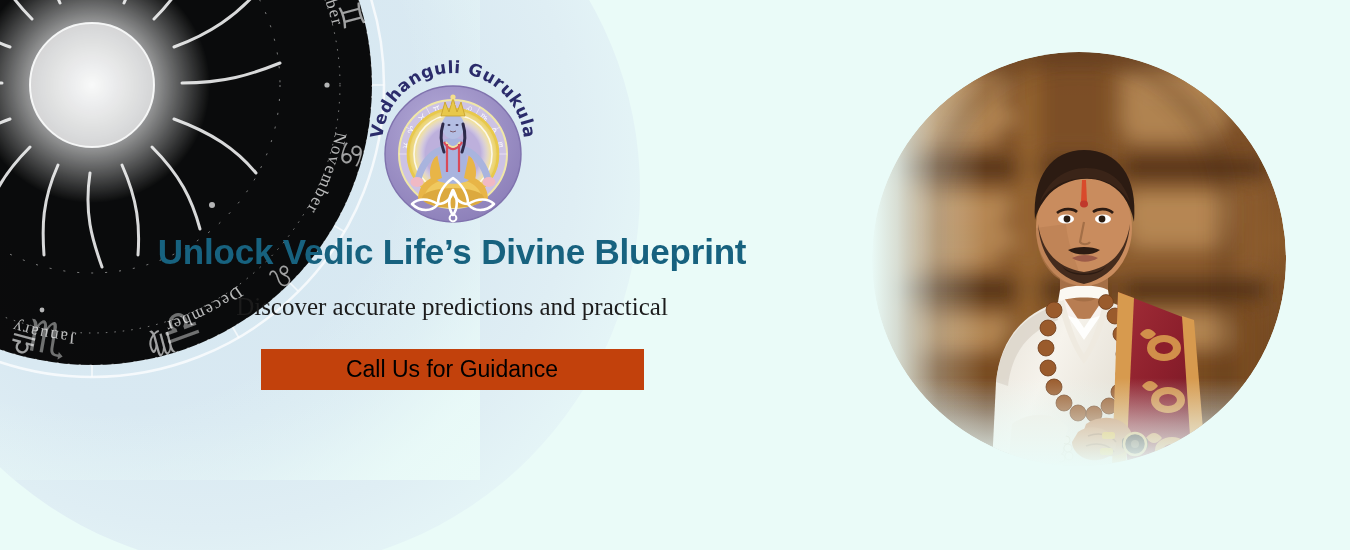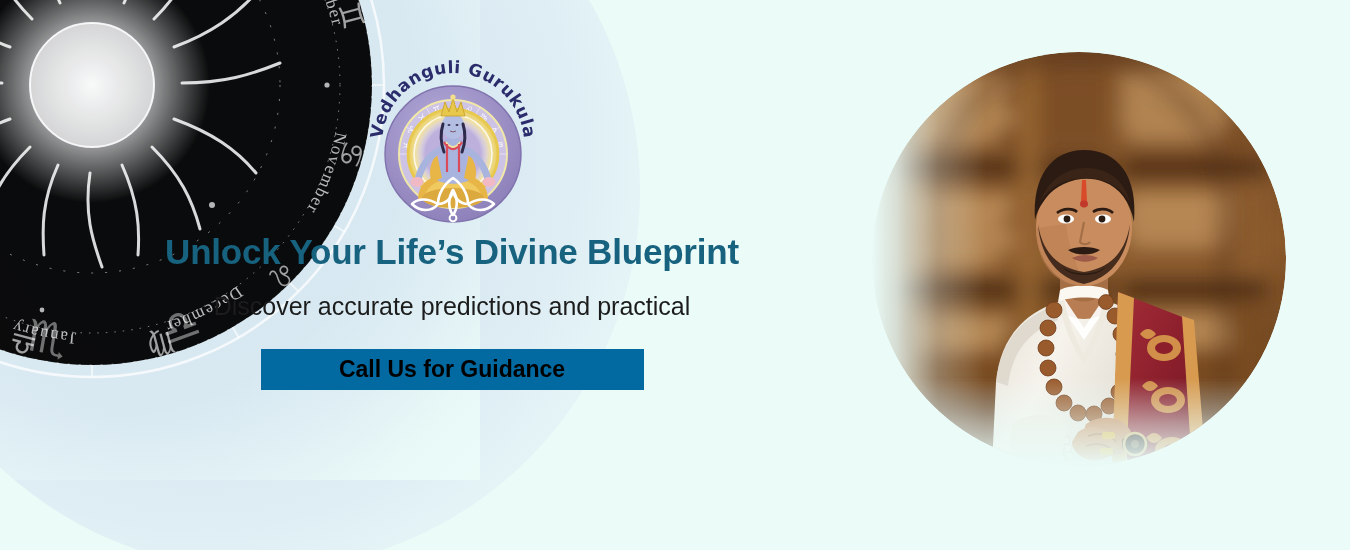--- a/index.html
+++ b/index.html
@@ -93,42 +93,42 @@
     font-family: "Liberation Sans", sans-serif;
     font-size: 35px;
     font-weight: bold;
     line-height: 1.12;
     letter-spacing: -0.2px;
     color: #17627f;
     white-space: nowrap;
   }
   .subhead {
     margin: 18px 0 0 0;
-    font-family: Liberation Sans, sans-serif;
+    font-family: Liberation Serif, serif;
     font-size: 25px;
     font-weight: normal;
     line-height: 1.42;
     color: #1c1c1c;
   }
   .cta-wrap {
     margin-top: 24px;
   }
   .cta-button {
     display: inline-block;
     box-sizing: border-box;
     width: 383px;
     height: 41px;
     line-height: 39px;
-    background: #0369a1;
+    background: #c2410c;
     color: #000000;
     border: 0;
     border-radius: 0;
     font-family: "Liberation Sans", sans-serif;
     font-size: 23px;
-    font-weight: bold;
+    font-weight: normal;
     text-align: center;
     cursor: pointer;
     padding: 0;
   }
 
   
   .portrait {
     position: absolute;
     left: 872px;
     top: 52px;
@@ -380,21 +380,21 @@
       </g>
       <circle cx="85" cy="160" r="3.4" fill="none" stroke="#ffffff" stroke-width="2"></circle>
 
       <text font-family="DejaVu Sans, sans-serif" font-size="17" font-weight="bold" fill="#2b2c6b" letter-spacing="0.6">
         <textPath href="#archPath" startOffset="50%" text-anchor="middle">Vedhanguli Gurukula</textPath>
       </text>
     </svg>
   </div>
 
   <div class="content">
-    <h1 class="headline">Unlock Your Life’s Divine Blueprint</h1>
+    <h1 class="headline">Unlock Vedic Life’s Divine Blueprint</h1>
     <p class="subhead">
       <span>Discover accurate predictions and practical</span><br>
     </p>
     <div class="cta-wrap">
       <button class="cta-button">Call Us for Guidance</button>
     </div>
   </div>
 
   <div class="portrait">
     <div class="portrait-clip">

